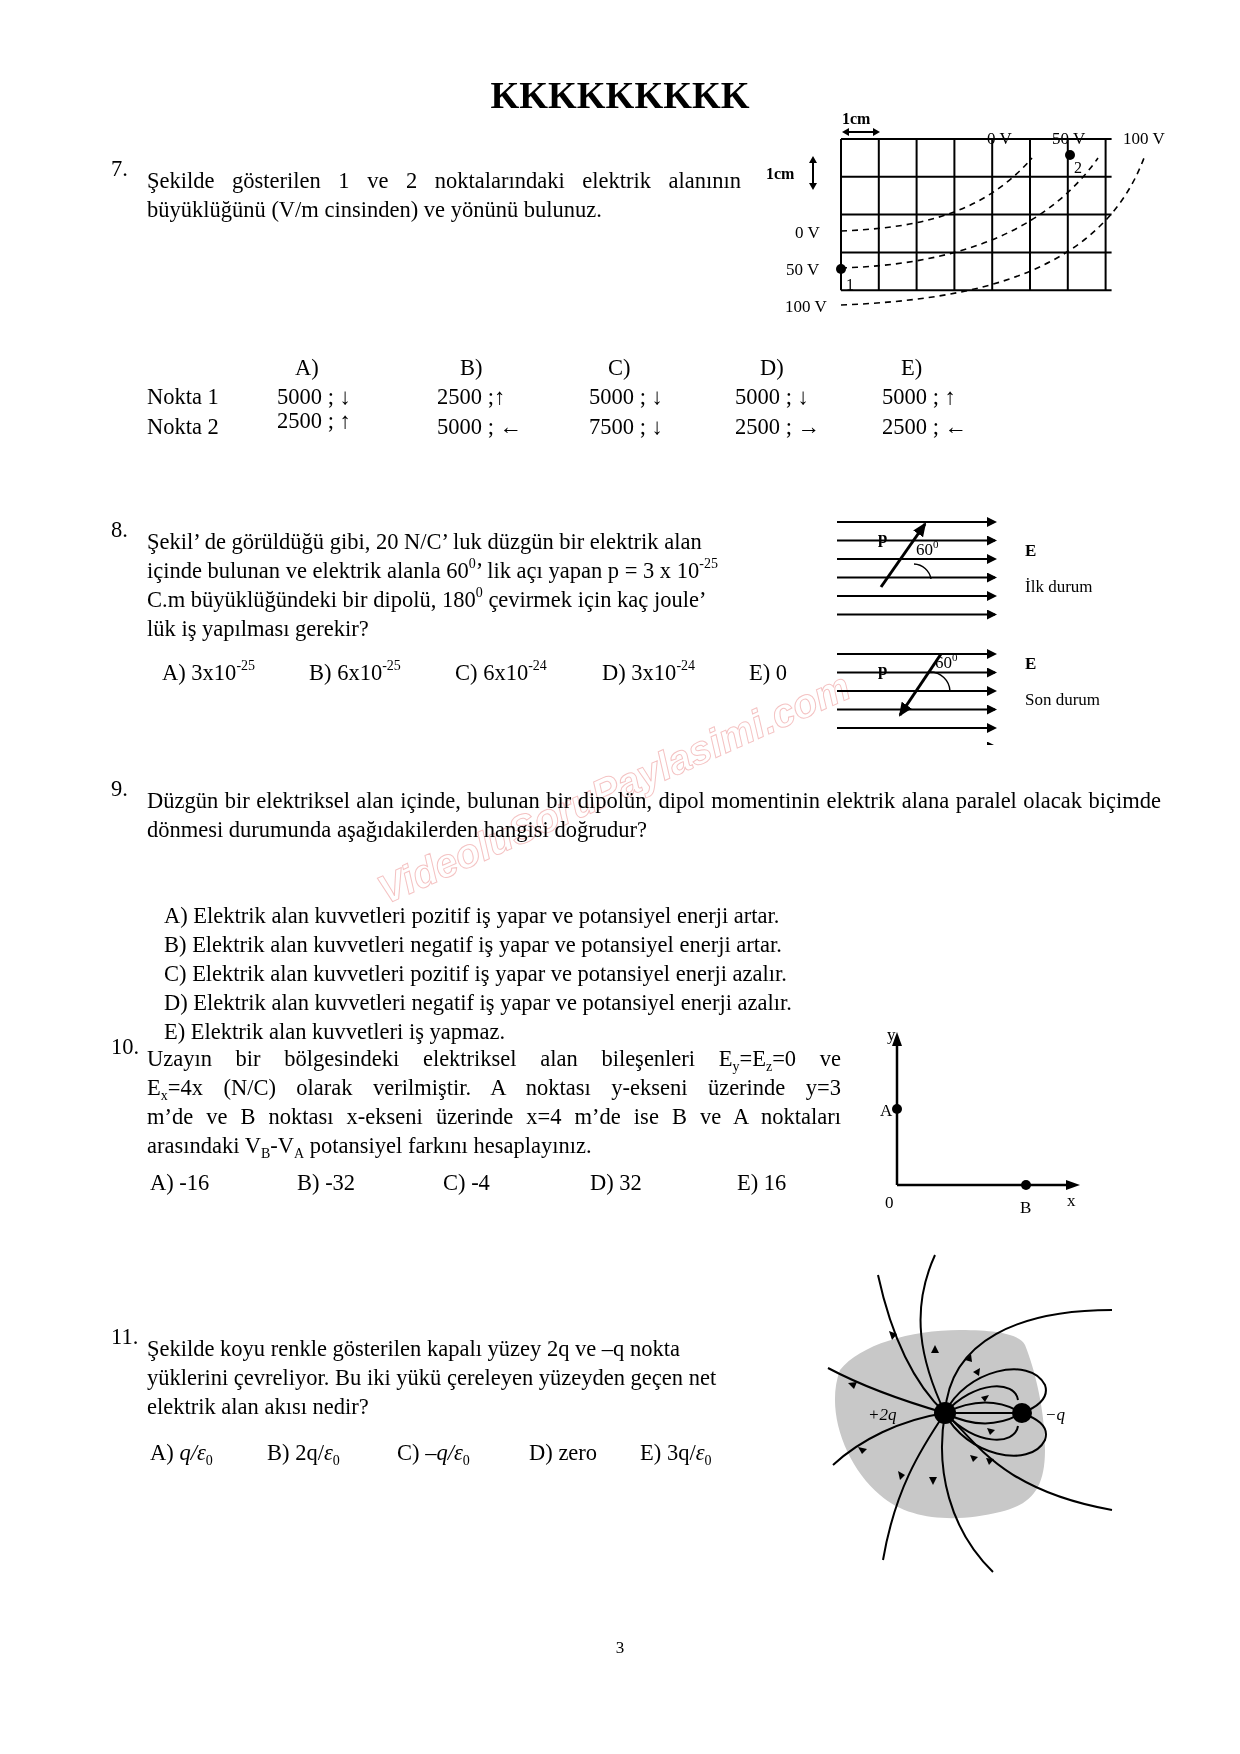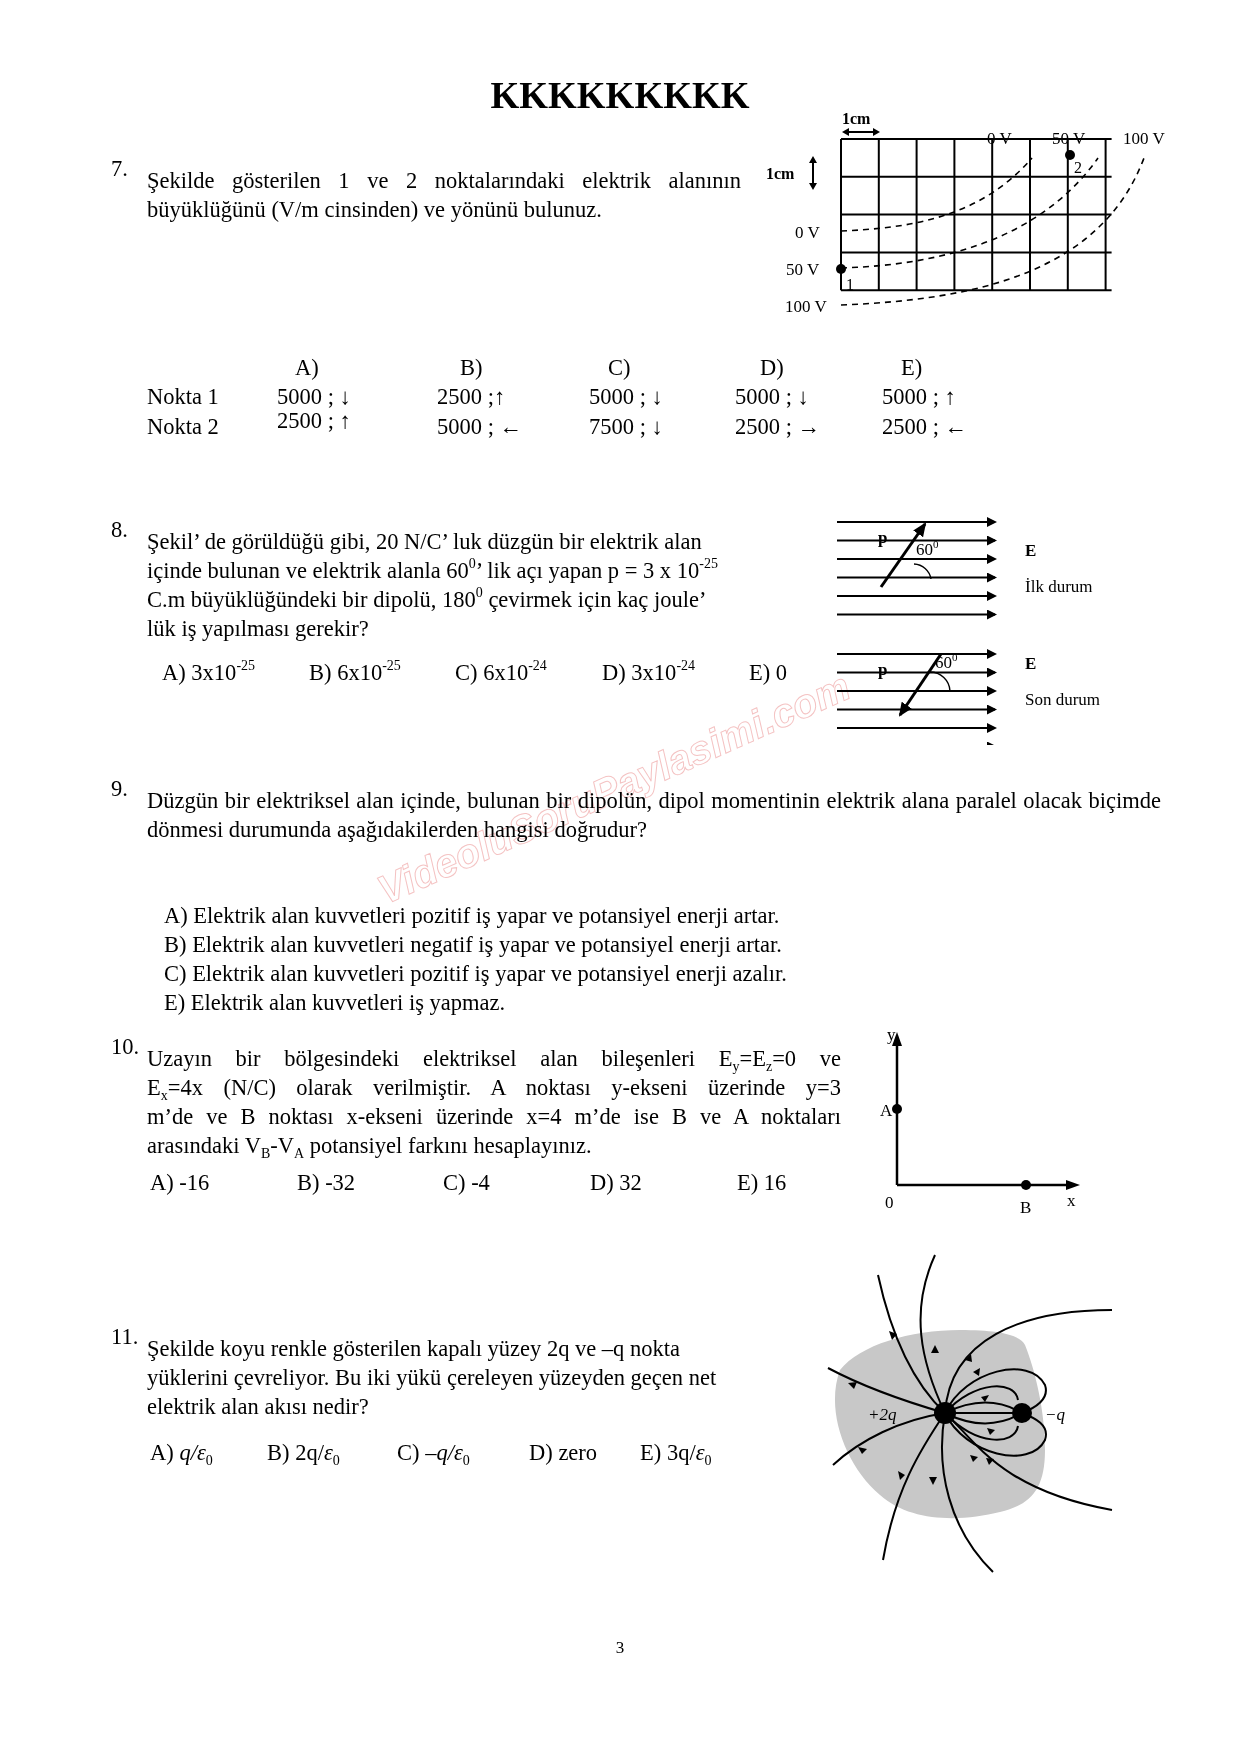--- a/index.html
+++ b/index.html
@@ -160,20 +160,21 @@
 </svg>
 
 <div class="abs q" style="left:111px; top:774px; width:1050px; height:60px;">
   <span class="qnum">9.</span>
   <div class="qtext justify" style="width:1014px;">Düzgün bir elektriksel alan içinde, bulunan bir dipolün, dipol momentinin elektrik alana paralel olacak biçimde dönmesi durumunda aşağıdakilerden hangisi doğrudur?</div>
 </div>
 <div class="abs q" style="left:147px; top:901px; width:800px;margin-left:17px;">
   <div>A) Elektrik alan kuvvetleri pozitif iş yapar ve potansiyel enerji artar.</div>
   <div>B) Elektrik alan kuvvetleri negatif iş yapar ve potansiyel enerji artar.</div>
   <div>C) Elektrik alan kuvvetleri pozitif iş yapar ve potansiyel enerji azalır.</div>
+  <div>D) Elektrik alan kuvvetleri negatif iş yapar ve potansiyel enerji azalır.</div>
   <div>E) Elektrik alan kuvvetleri iş yapmaz.</div>
 </div>
 
 <div class="abs q" style="left:111px; top:1032px; width:730px; height:120px;">
   <span class="qnum">10.</span>
   <div class="qtext" style="left:36px; width:694px;">
     <div class="justify" style="text-align-last:justify;"><span>Uzayın bir bölgesindeki elektriksel alan bileşenleri E</span><sub>y</sub><span>=E</span><sub>z</sub><span>=0 ve</span></div>
     <div class="justify" style="text-align-last:justify;"><span>E</span><sub>x</sub><span>=4x (N/C) olarak verilmiştir. A noktası y-ekseni üzerinde y=3</span></div>
     <div class="justify" style="text-align-last:justify;">m’de ve B noktası x-ekseni üzerinde x=4 m’de ise B ve A noktaları</div>
     <div><span>arasındaki V</span><sub>B</sub><span>-V</span><sub>A</sub><span> potansiyel farkını hesaplayınız.</span></div>

